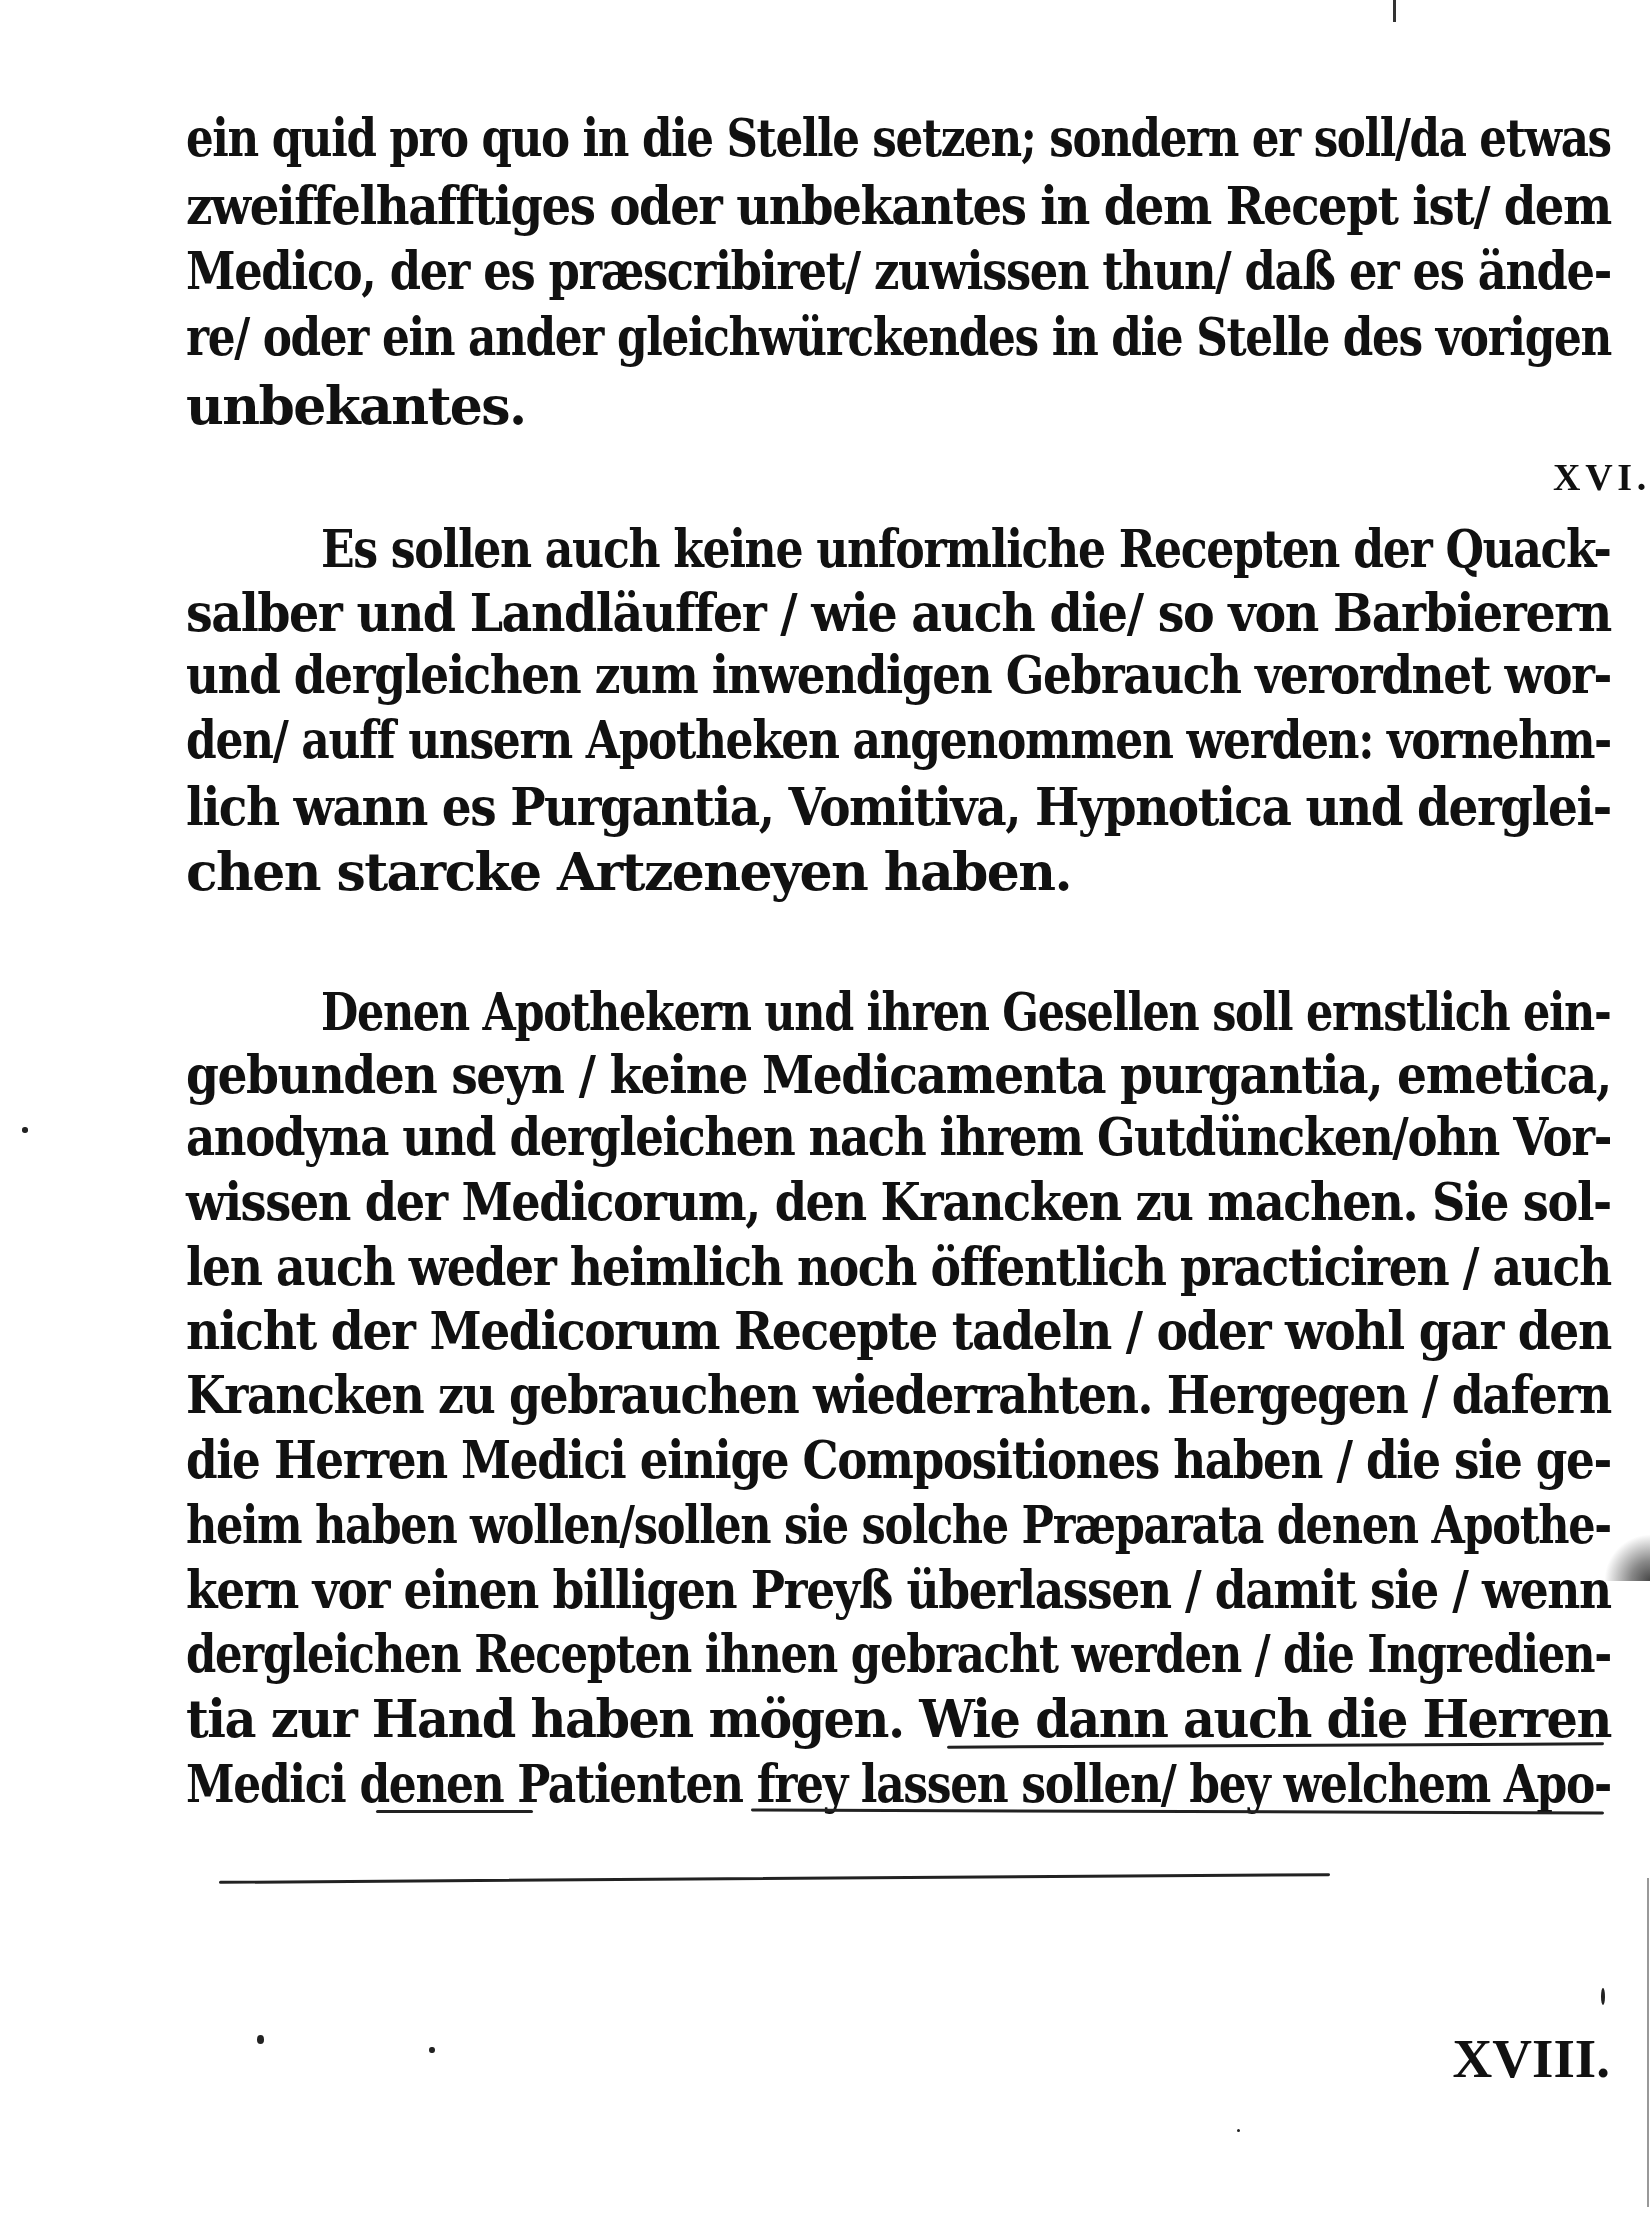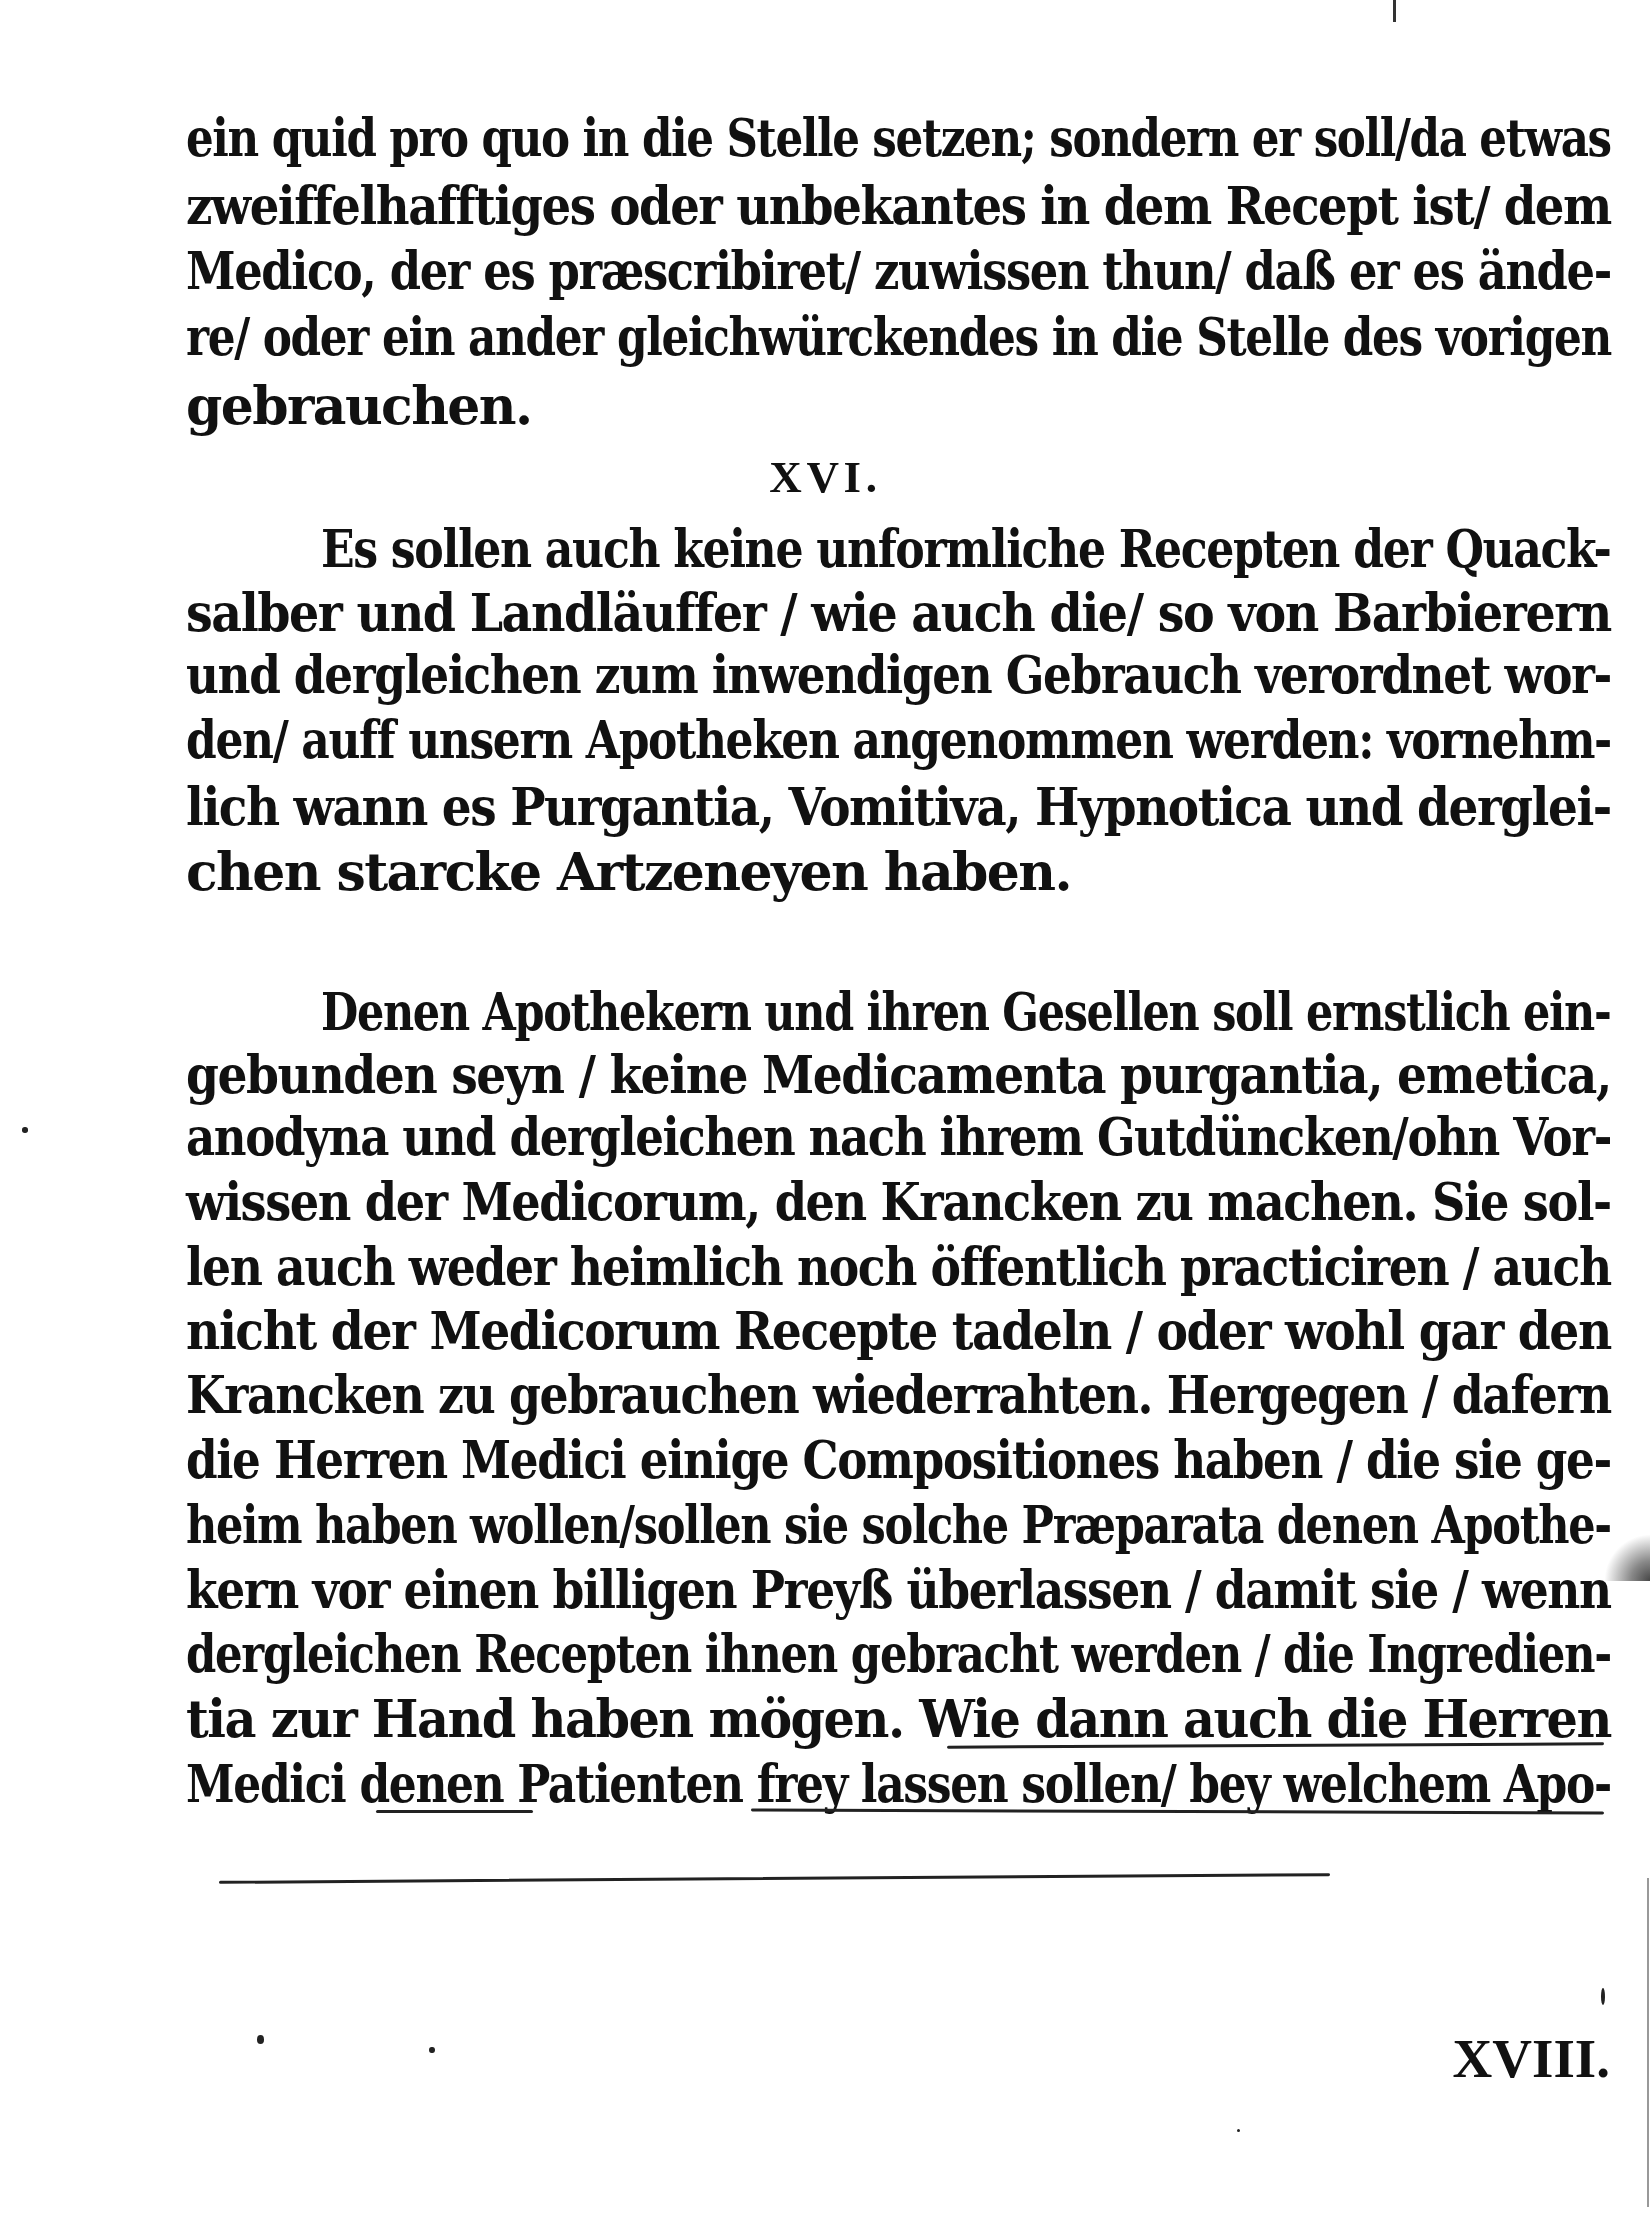--- a/index.html
+++ b/index.html
@@ -40,23 +40,23 @@
       text-align-last: left;
     }
     .line.indent {
       left: 321px;
       width: 1282px;
     }
     .heading {
       position: absolute;
       left: 0;
       width: 1651px;
-      text-align: center;
+      text-align: right;
       font-family: "Liberation Serif", "DejaVu Serif", serif;
-      font-size: 45px;
+      font-size: 38px;
       line-height: 63px;
       font-weight: bold;
       letter-spacing: 4.7px;
     }
     .catchword {
       position: absolute;
       right: 41px;
       font-family: "Liberation Serif", "DejaVu Serif", serif;
       font-size: 55px;
       line-height: 63px;
@@ -89,21 +89,21 @@
   </style>
 </head>
 <body>
 
 <div class="page">
 
   <div class="line" style="top: 106px; transform: scaleX(0.8377); width: 1691px; text-align-last: left;">ein quid pro quo in die Stelle setzen; sondern er soll/da etwas</div>
   <div class="line" style="top: 174px; transform: scaleX(0.8956); width: 1582px; text-align-last: left;">zweiffelhafftiges oder unbekantes in dem Recept ist/ dem</div>
   <div class="line" style="top: 239px; transform: scaleX(0.8616); width: 1644px; text-align-last: left;">Medico, der es præscribiret/ zuwissen thun/ daß er es ände-</div>
   <div class="line" style="top: 305px; transform: scaleX(0.8416); width: 1683px; text-align-last: left;">re/ oder ein ander gleichwürckendes in die Stelle des vorigen</div>
-  <div class="line short" style="top:374px;">gebrauchen.</div>
+  <div class="line short" style="top:374px;">unbekantes.</div>
 
   <div class="heading" style="top:446px;">XVI.</div>
   <div class="line indent" style="top: 517px; transform: scaleX(0.8496); width: 1509px; text-align-last: left;">Es sollen auch keine unformliche Recepten der Quack-</div>
   <div class="line" style="top: 581px; transform: scaleX(0.9145); width: 1549px; text-align-last: left;">salber und Landläuffer / wie auch die/ so von Barbierern</div>
   <div class="line" style="top: 643px; transform: scaleX(0.8721); width: 1624px; text-align-last: left;">und dergleichen zum inwendigen Gebrauch verordnet wor-</div>
   <div class="line" style="top: 708px; transform: scaleX(0.8458); width: 1675px; text-align-last: left;">den/ auff unsern Apotheken angenommen werden: vornehm-</div>
   <div class="line" style="top: 775px; transform: scaleX(0.9031); width: 1569px; text-align-last: left;">lich wann es Purgantia, Vomitiva, Hypnotica und derglei-</div>
   <div class="line short" style="top:840px;">chen starcke Artzeneyen haben.</div>
 
   <div class="line indent" style="top: 980px; transform: scaleX(0.8263); width: 1552px; text-align-last: left;">Denen Apothekern und ihren Gesellen soll ernstlich ein-</div>

